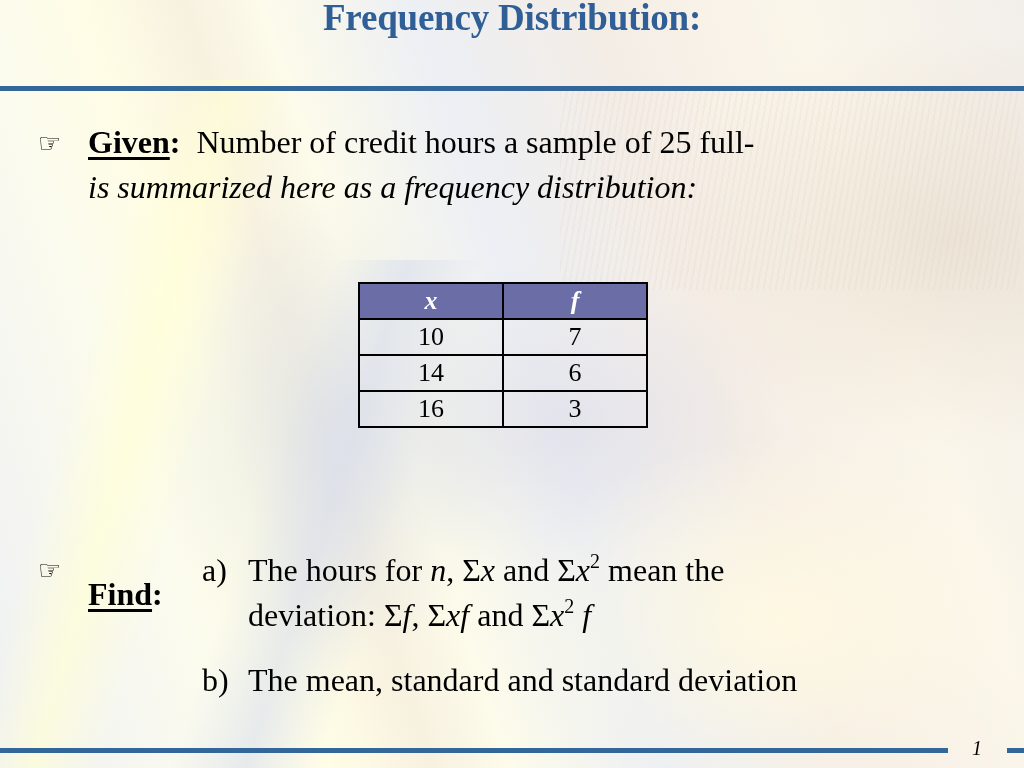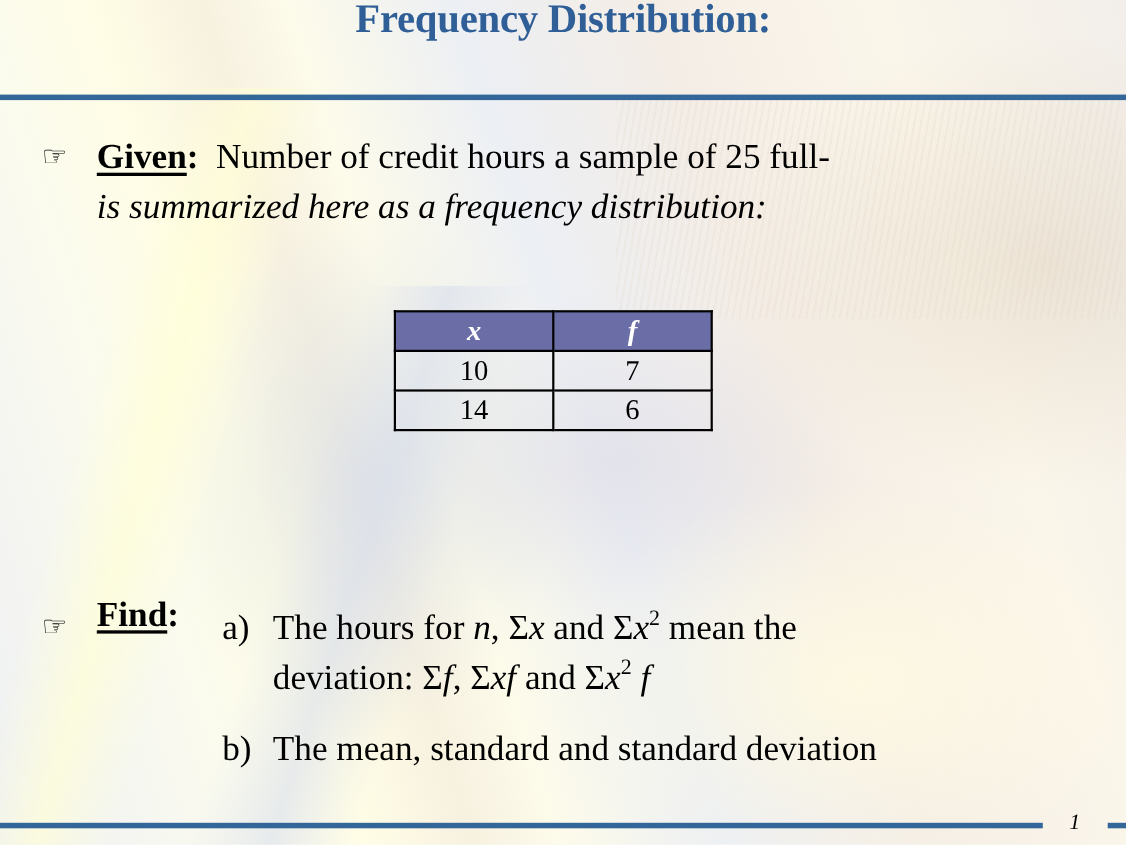--- a/index.html
+++ b/index.html
@@ -88,25 +88,29 @@
   </thead>
   <tbody>
     <tr>
       <td>10</td>
       <td>7</td>
     </tr>
     <tr>
       <td>14</td>
       <td>6</td>
     </tr>
+    <tr>
+      <td>16</td>
+      <td>3</td>
+    </tr>
   </tbody>
 </table>
 
 <span class="bullet-icon" style="left:38px; top:555px;">☞</span>
-<div class="para lead-label" style="left:88px; top:534px;">
+<div class="para lead-label" style="left:88px; top:570px;">
   <span class="u">Find</span><span>:</span>
 </div>
 
 <div class="para" style="left:202px; top:546px;">a)</div>
 <div class="para" style="left:248px; top:546px; width:740px;">
   <div><span>The hours for </span><i>n</i><span>, Σ</span><i>x</i><span> and Σ</span><i>x</i><sup>2</sup><span> mean the</span></div>
   <div style="margin-top:-3px;"><span>deviation:  Σ</span><i>f</i><span>, Σ</span><i>xf</i><span> and Σ</span><i>x</i><sup>2</sup><span> </span><i>f</i></div>
 </div>
 
 <div class="para" style="left:202px; top:656px;">b)</div>

